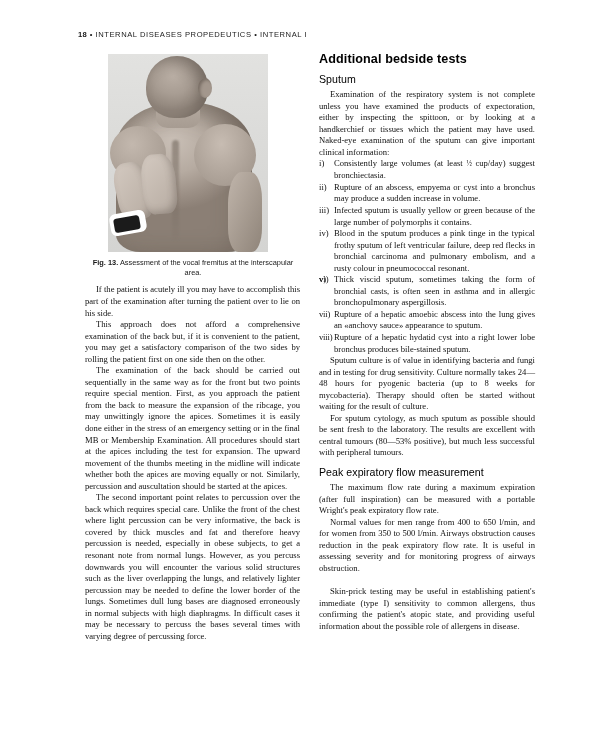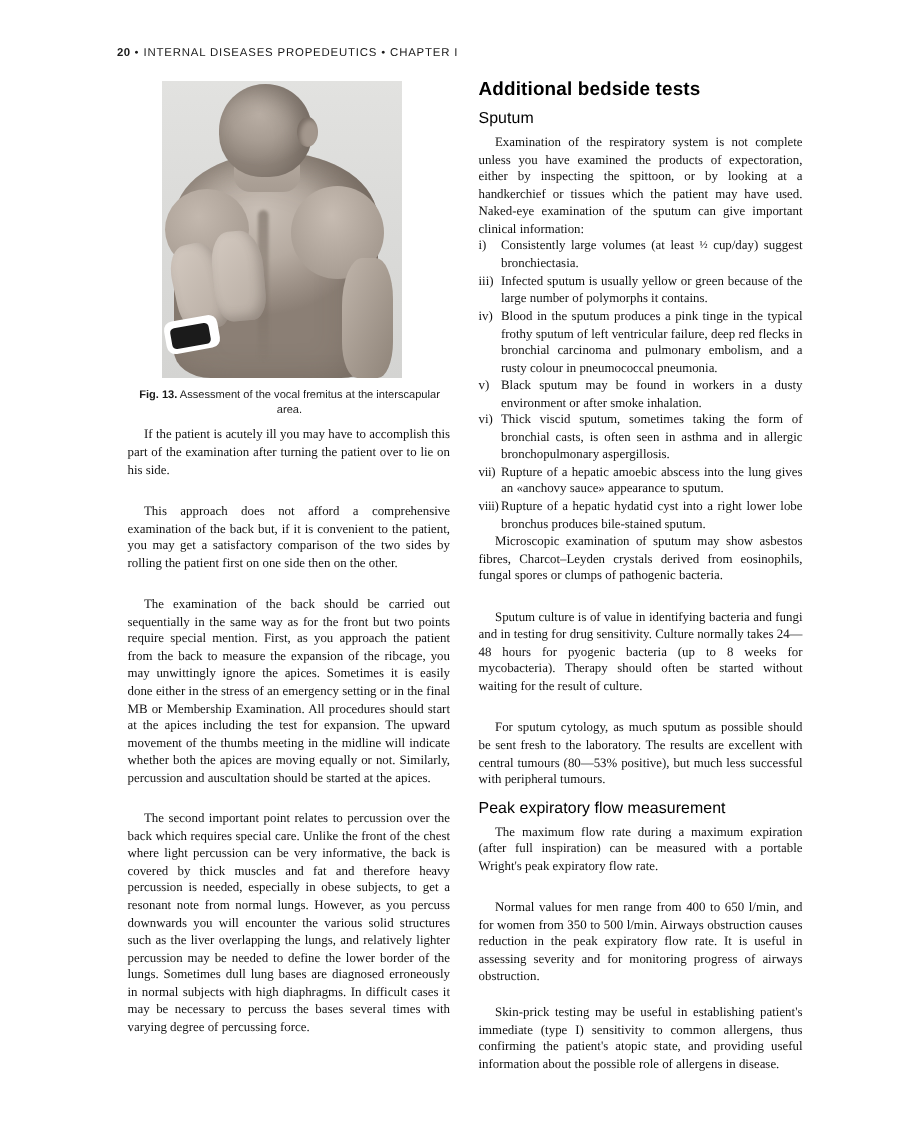--- a/index.html
+++ b/index.html
@@ -195,21 +195,21 @@
   p.body {
     margin: 0;
     font-size: 8.6px;
     line-height: 11.55px;
     text-align: justify;
     text-indent: 11px;
     hyphens: auto;
     -webkit-hyphens: auto;
     color: #111111;
   }
-  p.body + p.body { margin-top: 16px; }
+  p.body + p.body { margin-top: 0; }
 
   .col-left p.body:first-of-type { text-indent: 11px; }
 
   
   h2.head-a {
     margin: 0 0 7px 0;
     font-family: "Liberation Sans", sans-serif;
     font-size: 12.6px;
     font-weight: bold;
     letter-spacing: 0.1px;
@@ -257,25 +257,25 @@
     font-size: 7.2px;
     vertical-align: 0.5px;
   }
 </style>
 </head>
 <body>
 
 <div class="page">
 
   <div class="running-head">
-    <span class="folio">20</span>
+    <span class="folio">18</span>
     <span>•</span>
     <span>INTERNAL DISEASES PROPEDEUTICS</span>
     <span>•</span>
-    <span>CHAPTER I</span>
+    <span>INTERNAL I</span>
   </div>
 
   <div class="col col-left">
 
     <figure class="figure">
       <div class="figure-frame">
         <div class="photo-bg"></div>
         <div class="photo-torso"></div>
         <div class="photo-shoulder-l"></div>
         <div class="photo-shoulder-r"></div>
@@ -307,40 +307,42 @@
 
     <h3 class="head-b">Sputum</h3>
 
     <p class="body">Examination of the respiratory system is not complete unless you have examined the products of expectoration, either by inspecting the spittoon, or by looking at a handkerchief or tissues which the patient may have used. Naked-eye examination of the sputum can give important clinical information:</p>
 
     <ul class="roman-list">
       <li>
         <span class="marker">i)</span><span>Consistently large volumes (at least </span><span class="frac">½</span><span> cup/day) suggest bronchiectasia.</span>
       </li>
       <li>
+        <span class="marker">ii)</span><span>Rupture of an abscess, empyema or cyst into a bronchus may produce a sudden increase in volume.</span>
+      </li>
+      <li>
         <span class="marker">iii)</span><span>Infected sputum is usually yellow or green because of the large number of polymorphs it contains.</span>
       </li>
       <li>
-        <span class="marker">iv)</span><span>Blood in the sputum produces a pink tinge in the typical frothy sputum of left ventricular failure, deep red flecks in bronchial carcinoma and pulmonary embolism, and a rusty colour in pneumococcal pneumonia.</span>
-      </li>
-      <li>
-        <span class="marker">v)</span><span>Black sputum may be found in workers in a dusty environment or after smoke inhalation.</span>
+        <span class="marker">iv)</span><span>Blood in the sputum produces a pink tinge in the typical frothy sputum of left ventricular failure, deep red flecks in bronchial carcinoma and pulmonary embolism, and a rusty colour in pneumococcal resonant.</span>
+      </li>
+      <li>
+        <span class="marker">v)</span>
       </li>
       <li>
         <span class="marker">vi)</span><span>Thick viscid sputum, sometimes taking the form of bronchial casts, is often seen in asthma and in allergic bronchopulmonary aspergillosis.</span>
       </li>
       <li class="narrow">
         <span class="marker">vii)</span><span>Rupture of a hepatic amoebic abscess into the lung gives an «anchovy sauce» appearance to sputum.</span>
       </li>
       <li class="narrow">
         <span class="marker">viii)</span><span>Rupture of a hepatic hydatid cyst into a right lower lobe bronchus produces bile-stained sputum.</span>
       </li>
     </ul>
 
-    <p class="body">Microscopic examination of sputum may show asbestos fibres, Charcot–Leyden crystals derived from eosinophils, fungal spores or clumps of pathogenic bacteria.</p>
     <p class="body">Sputum culture is of value in identifying bacteria and fungi and in testing for drug sensitivity. Culture normally takes 24—48 hours for pyogenic bacteria (up to 8 weeks for mycobacteria). Therapy should often be started without waiting for the result of culture.</p>
     <p class="body">For sputum cytology, as much sputum as possible should be sent fresh to the laboratory. The results are excellent with central tumours (80—53% positive), but much less successful with peripheral tumours.</p>
 
     <div class="spacer-head-b"></div>
 
     <h3 class="head-b">Peak expiratory flow measurement</h3>
 
     <p class="body">The maximum flow rate during a maximum expiration (after full inspiration) can be measured with a portable Wright's peak expiratory flow rate.</p>
     <p class="body">Normal values for men range from 400 to 650 l/min, and for women from 350 to 500 l/min. Airways obstruction causes reduction in the peak expiratory flow rate. It is useful in assessing severity and for monitoring progress of airways obstruction.</p>
 

